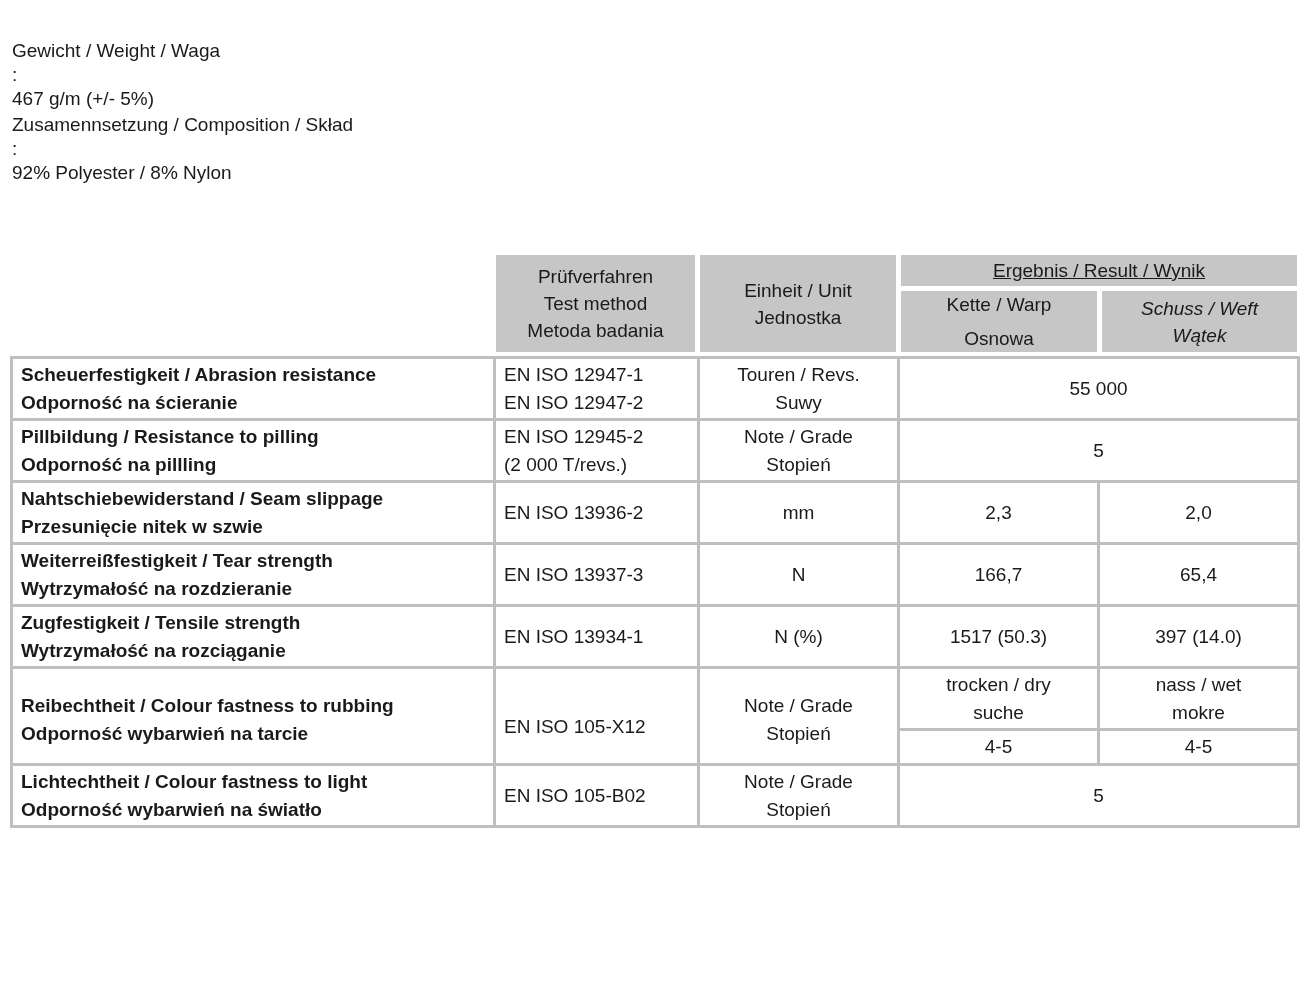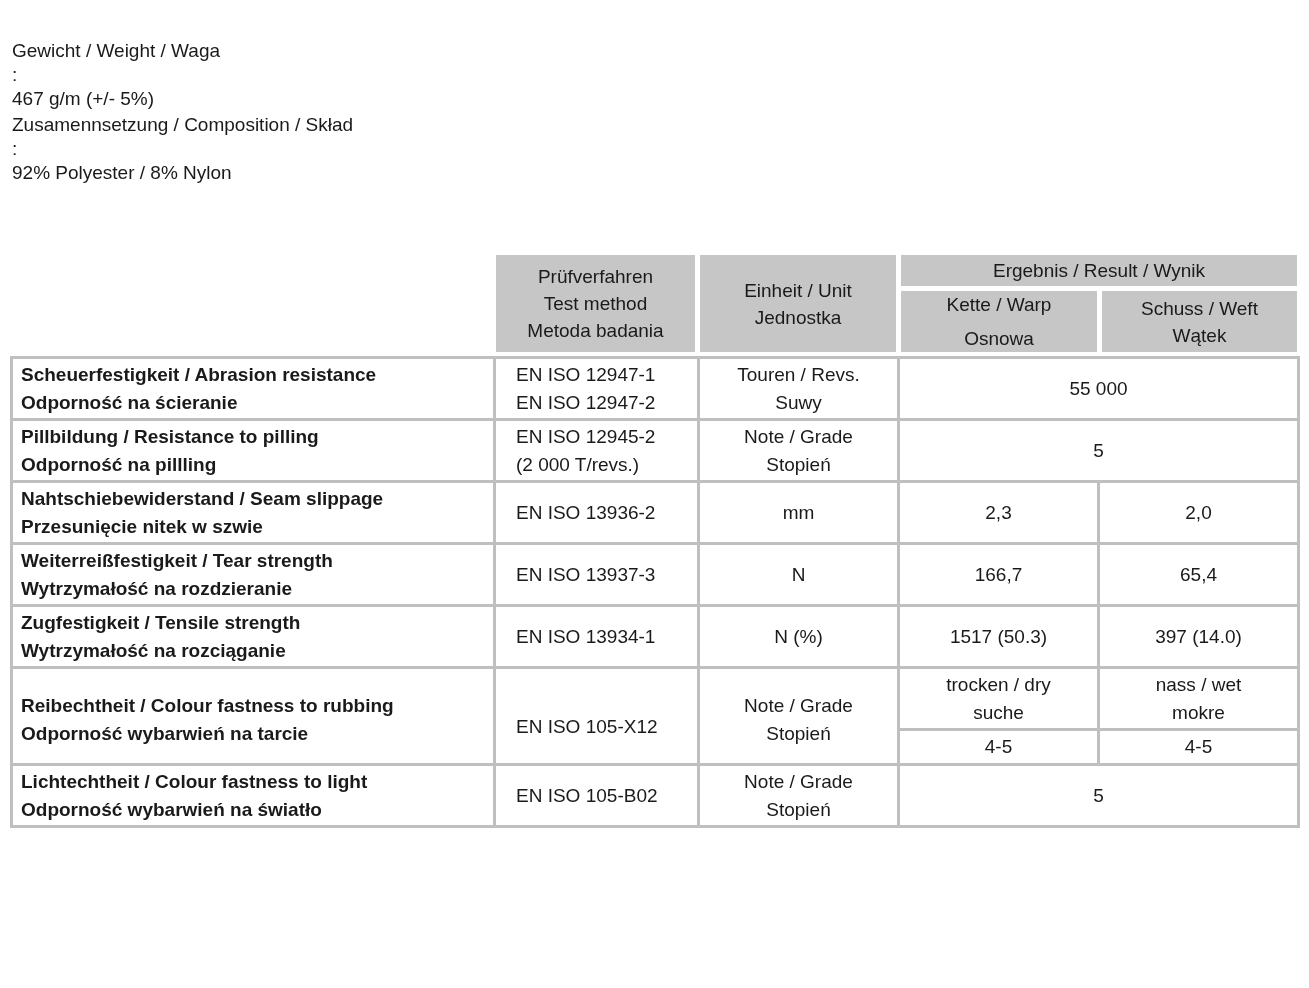--- a/index.html
+++ b/index.html
@@ -30,40 +30,40 @@
   .hcell {
     background: #c6c6c6;
     display: flex; flex-direction: column;
     align-items: center; justify-content: center;
     text-align: center;
     font-size: 19px; line-height: 27px;
   }
   .h-test   { grid-column: 1; grid-row: 1 / 3; }
   .h-method { grid-column: 2; grid-row: 1 / 3; }
   .h-unit   { grid-column: 3; grid-row: 1 / 3; }
-  .h-result { grid-column: 4 / 6; grid-row: 1; }
+  .h-result { grid-column: 4 / 6; grid-row: 1; text-decoration: underline; }
   .h-warp   { grid-column: 4; grid-row: 2; justify-content: space-between; }
-  .h-weft   { grid-column: 5; grid-row: 2; }
+  .h-weft   { grid-column: 5; grid-row: 2; font-style: italic; }
 
   
   table.body-table {
     border-collapse: collapse;
     table-layout: fixed;
     width: 1287px;
     margin-top: 4px;
   }
   table.body-table td {
     border: 3px solid #bfbfbf;
     font-size: 19px;
     line-height: 28px;
     vertical-align: middle;
     background: #ffffff;
   }
   td.name   { font-weight: bold; text-align: left; padding-left: 8px; }
-  td.method { text-align: left; padding-left: 20px; }
+  td.method { text-align: left; padding-left: 8px; }
   td.unit, td.val { text-align: center; }
   tr.r62 td { height: 62px; }
   tr.r35 td { height: 35px; }
   td.vtop { vertical-align: top; padding-top: 8px; }
 </style>
 </head>
 <body>
 
 <div class="info-row first">
   <span class="info-label">Gewicht / Weight / Waga</span>

